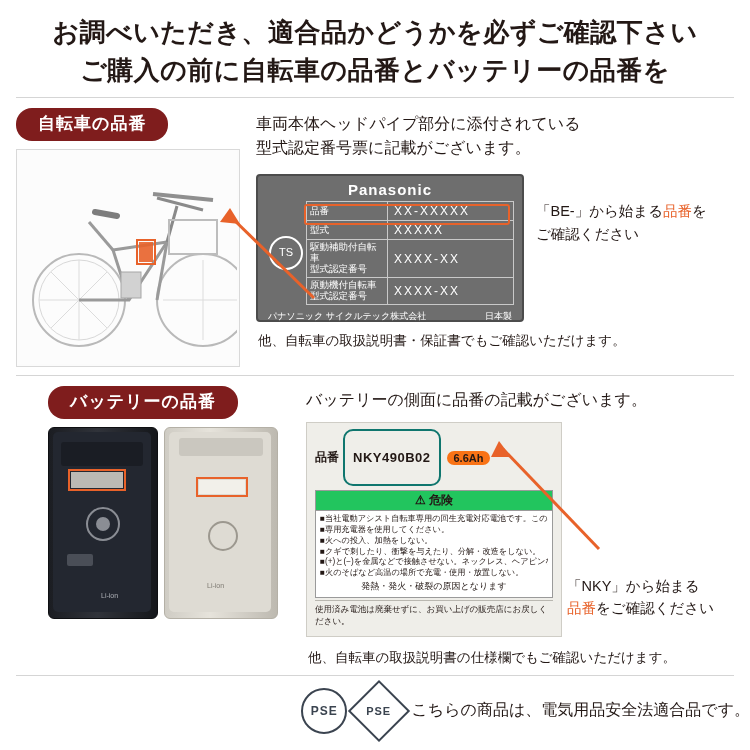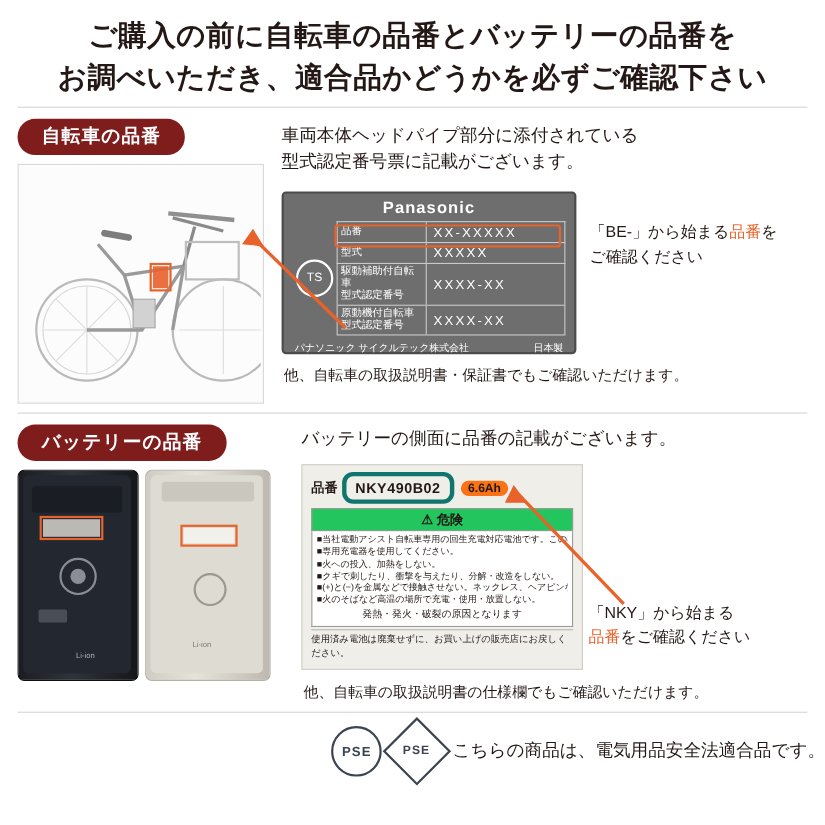--- a/index.html
+++ b/index.html
@@ -242,23 +242,23 @@
   }
   .lp-top {
     display: flex;
     align-items: center;
     font-size: 12px;
     font-weight: bold;
     margin-bottom: 4px;
   }
   .lp-key { margin-right: 4px; }
   .lp-val {
-    border: 4px solid #0f766e;
+    border: 2px solid #0f766e;
     border-radius: 10px;
-    padding: 3px 8px;
+    padding: 19px 8px;
     font-size: 13px;
     letter-spacing: 0.5px;
     text-align: center;
   }
   .lp-cap {
     margin-left: 6px;
     background: #f97316;
     border-radius: 7px;
     padding: 1px 7px;
     font-size: 11px;
@@ -328,22 +328,22 @@
   }
   .pse-d span { transform: rotate(-45deg); font-size: 11px; font-weight: bold; letter-spacing: 1px;}
   .footer-text { font-size: 16px; }
 </style>
 </head>
 <body>
 
 <div class="page">
 
   <div class="headline">
+    <div class="line">お調べいただき、適合品かどうかを必ずご確認下さい</div>
     <div class="line">ご購入の前に自転車の品番とバッテリーの品番を</div>
-    <div class="line">お調べいただき、適合品かどうかを必ずご確認下さい</div>
   </div>
 
   <div class="rule"></div>
 
   <div class="section">
     <div class="sec-body">
 
       <div class="bike-col">
         <div class="badge">自転車の品番</div>
         <div class="photo-frame">
@@ -445,21 +445,21 @@
       <line x1="100" y1="96" x2="16" y2="14" stroke="#e8622a" stroke-width="3"></line>
       <polygon points="16,6 26,22 6,20" fill="#e8622a"></polygon>
     </svg>
   </div>
 
   <div class="rule"></div>
 
   <div class="section">
     <div class="sec-body">
 
-      <div style="flex:0 0 250px;">
+      <div style="flex:0 0 250px;margin-left:32px;">
         <div class="badge">バッテリーの品番</div>
         <div class="batt-col">
           <div class="batt-dark">
             <svg width="106" height="188" viewBox="0 0 106 188">
               <rect x="4" y="4" width="98" height="180" rx="5" fill="#232730"></rect>
               <rect x="12" y="14" width="82" height="24" rx="3" fill="#1a1d24"></rect>
               <rect x="22" y="44" width="52" height="16" fill="#d6d3cb" opacity="0.85"></rect>
               <rect x="20" y="42" width="56" height="20" fill="none" stroke="#e8622a" stroke-width="2"></rect>
               <circle cx="54" cy="96" r="16" fill="none" stroke="#8a8d94" stroke-width="2"></circle>
               <circle cx="54" cy="96" r="7" fill="#8a8d94"></circle>

